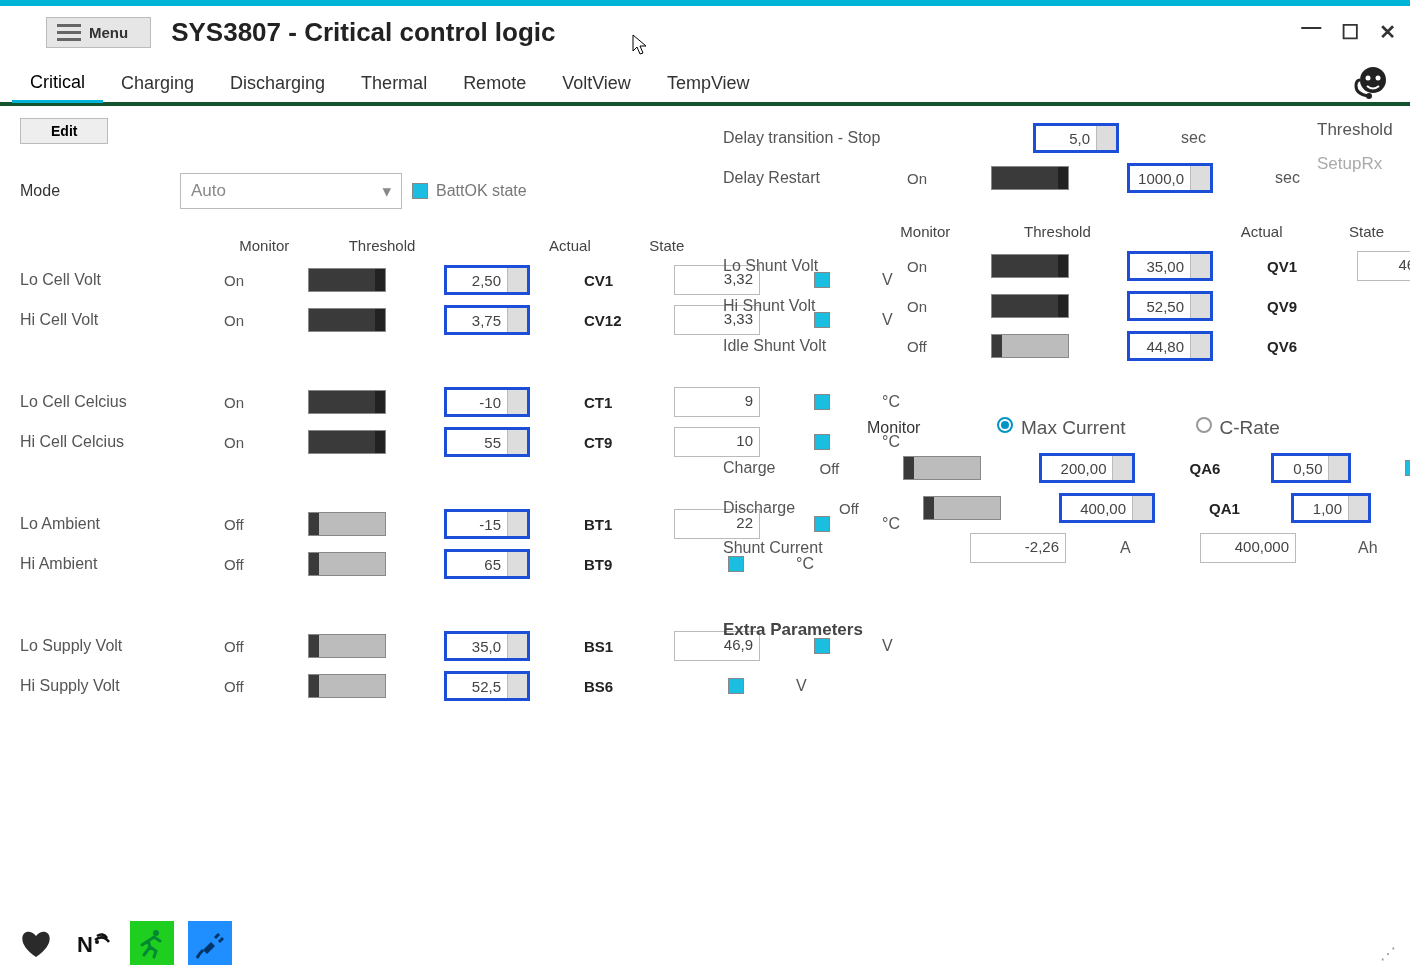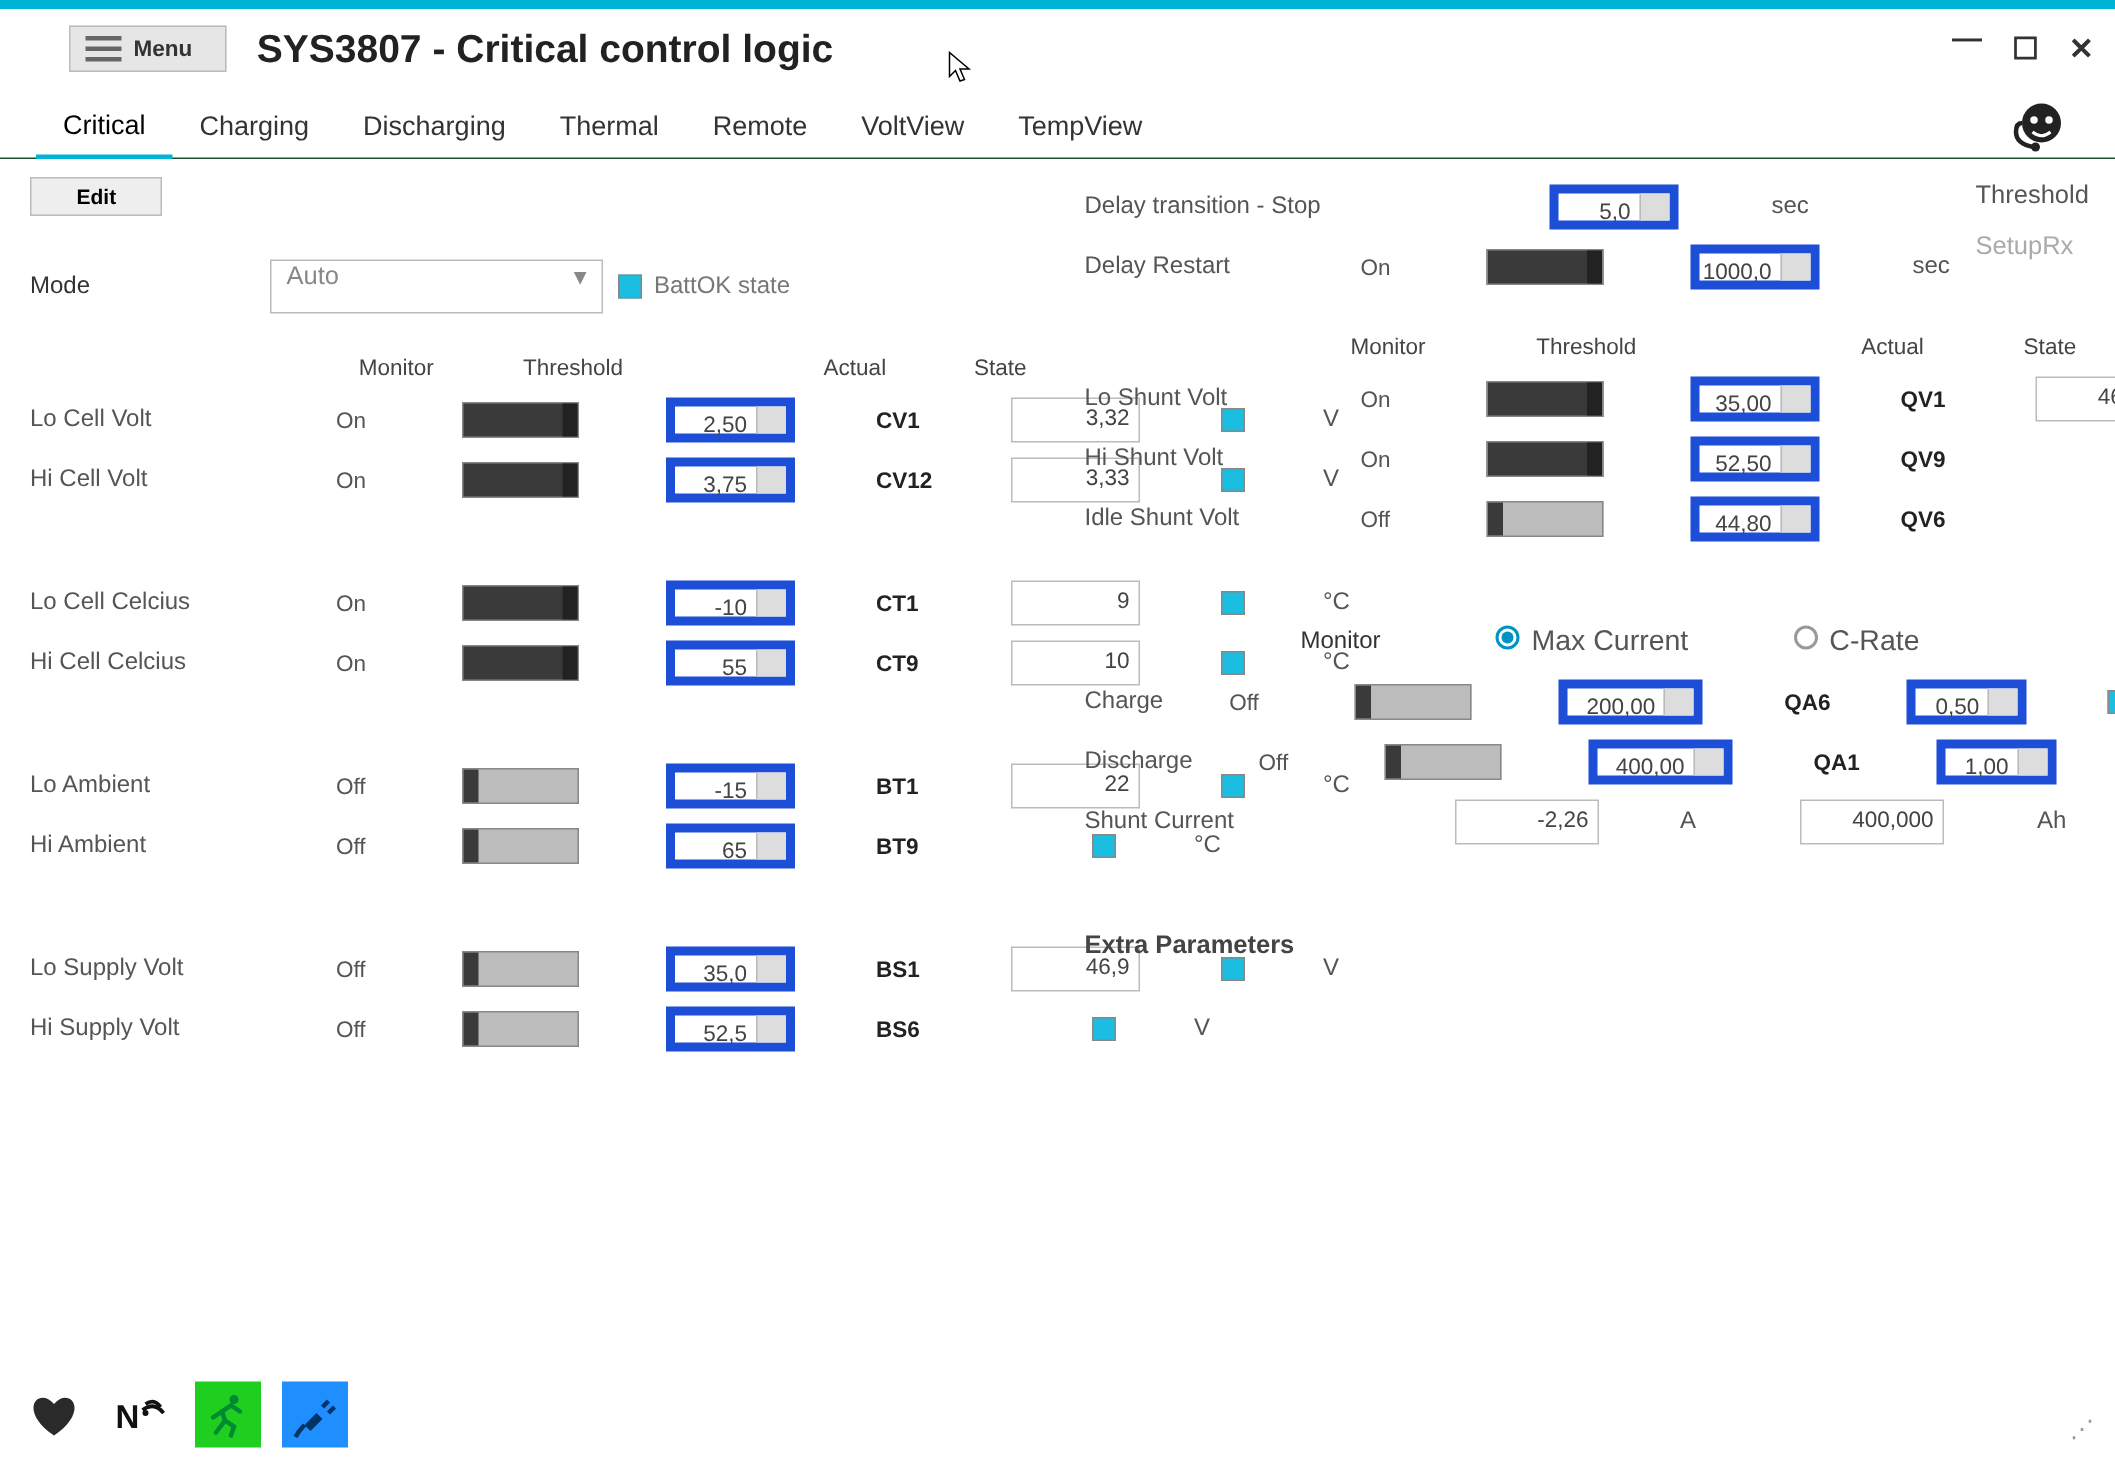--- a/index.html
+++ b/index.html
@@ -10,55 +10,55 @@
   .menu-btn .burger { display: inline-flex; flex-direction: column; gap: 4px; }
   .menu-btn .burger span { display: block; width: 24px; height: 3px; background: #666; }
   .menu-btn .label { font-weight: 600; font-size: 15px; color: #333; }
   .logo { display: flex; align-items: center; margin-left: 44px; gap: 4px; }
   .logo-text { font-size: 32px; font-weight: 700; color: #3a3a3a; letter-spacing: -0.5px; }
   .page-title { font-size: 26px; font-weight: 700; margin-left: 20px; color: #222; }
   .win-controls { margin-left: auto; display: flex; gap: 20px; align-items: center; padding-right: 4px; }
   .win-controls span { font-size: 20px; font-weight: 700; cursor: pointer; font-family: Arial, sans-serif; }
   .cursor { position: absolute; left: 632px; top: 34px; pointer-events: none; }
 
-  .tabs { display: flex; align-items: center; border-bottom: 1px solid #14532d; padding: 0 24px; height: 42px; position: relative; }
+  .tabs { display: flex; align-items: center; border-bottom: 4px solid #14532d; padding: 0 12px; height: 42px; position: relative; }
   .tab { padding: 0 18px; font-size: 18px; color: #333; cursor: pointer; height: 100%; display: flex; align-items: center; }
   .tab.active { color: #000; border-bottom: 3px solid #00b4d8; margin-bottom: -1px; }
   .tabs .gap { flex: 1; }
   .headset-icon { margin-right: 6px; }
 
   .body { padding: 12px 20px 10px 20px; display: flex; gap: 36px; }
   .col { flex: 1; min-width: 0; }
   .edit-btn { background: #eee; border: 1px solid #bbb; padding: 4px 30px; font-weight: 700; font-size: 14px; cursor: pointer; margin-bottom: 26px; }
 
   .row { display: flex; align-items: center; height: 40px; font-size: 16px; color: #555; gap: 44px; }
   .row.header { color: #444; font-size: 15px; height: 30px; }
   .gap-block { height: 42px; }
   .lbl { width: 160px; flex-shrink: 0; }
   .monitor-state { width: 40px; text-align: left; flex-shrink: 0; font-size: 15px; }
   .slider { width: 78px; height: 24px; background: #3a3a3a; position: relative; flex-shrink: 0; border: 1px solid #888; margin-right: 14px; }
   .slider .thumb { position: absolute; top: 0; height: 100%; width: 10px; background: #222; }
   .slider.on .thumb { right: 0; background: #222; }
   .slider.off { background: #bcbcbc; }
   .slider.off .thumb { left: 0; background: #3a3a3a; }
-  .input-box { width: 86px; height: 30px; border: 6px solid #1d4ed8; display: flex; flex-shrink: 0; }
+  .input-box { width: 86px; height: 30px; border: 3px solid #1d4ed8; display: flex; flex-shrink: 0; }
   .input-box .val { flex: 1; text-align: right; padding: 4px 6px 0 2px; font-size: 15px; color: #444; }
   .input-box .spin { width: 20px; background: #ddd; border-left: 1px solid #bbb; }
   .input-plain { width: 86px; height: 30px; border: 1px solid #bbb; text-align: right; padding: 4px 6px 0 2px; font-size: 15px; color: #444; flex-shrink: 0; }
   .code { width: 56px; font-weight: 700; font-size: 15px; color: #222; text-align: left; padding-left: 10px; flex-shrink: 0; }
   .state-ind { width: 16px; height: 16px; border: 1px solid #888; background: #1bbde0; flex-shrink: 0; margin-left: 10px; margin-right: 8px; }
   .unit { width: 34px; font-size: 16px; color: #555; flex-shrink: 0; }
   .hdr-monitor { width: 120px; text-align: center; }
   .hdr-thresh  { width: 100px; text-align: center; }
   .hdr-code    { width: 56px; }
   .hdr-actual  { width: 86px; text-align: center; }
   .hdr-state   { width: 60px; text-align: center; margin-left: 4px; }
 
   .mode-row { display: flex; align-items: center; height: 42px; margin-bottom: 18px; }
-  .mode-select { width: 222px; height: 36px; border: 1px solid #bbb; display: flex; padding: 0 10px; color: #888; font-size: 17px; cursor: pointer; }
+  .mode-select { width: 222px; height: 36px; border: 1px solid #bbb; display: flex; align-items: center; padding: 0 10px; color: #888; font-size: 17px; cursor: pointer; }
   .mode-select .caret { margin-left: auto; }
 
   .right-top { display: flex; }
   .right-top .rows { flex: 1; }
   .status-col { width: 120px; text-align: left; padding-top: 2px; color: #555; font-size: 17px; }
   .status-col .muted { color: #aaa; margin-top: 14px; }
 
   .radio-row { display: flex; align-items: center; gap: 20px; padding-left: 174px; height: 40px; }
   .radio { display: flex; gap: 8px; font-size: 19px; color: #555; cursor: pointer; }
   .radio .dot { width: 16px; height: 16px; border: 2px solid #999; border-radius: 50%; display: inline-flex; align-items: center; justify-content: center; }

